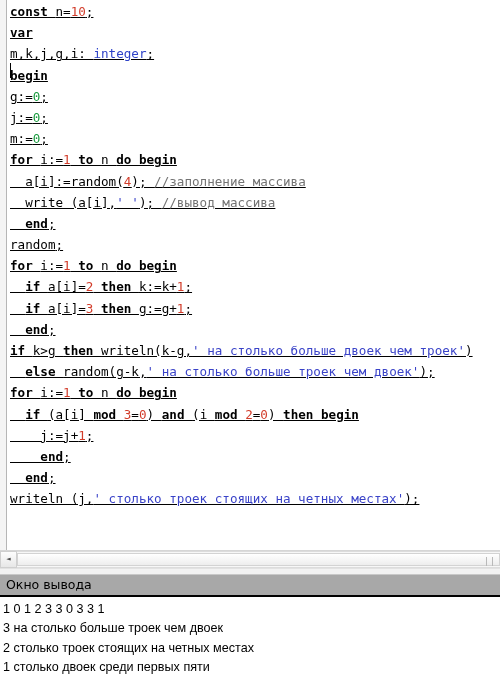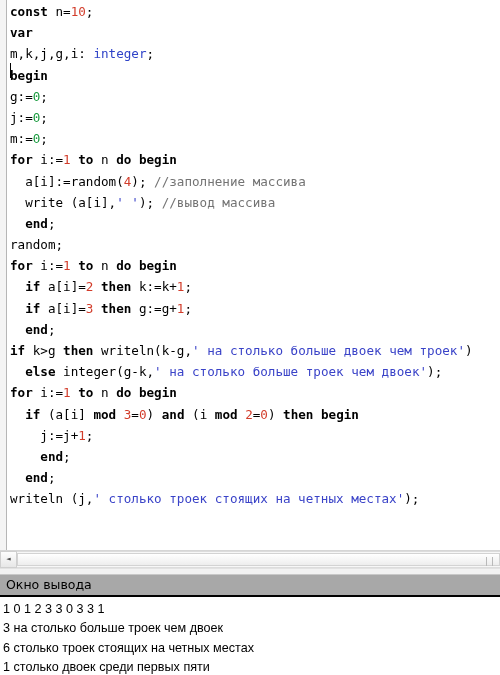--- a/index.html
+++ b/index.html
@@ -25,20 +25,21 @@
     background: #ffffff;
   }
 
   
   .editor-region {
     position: relative;
     height: 568px;
     display: flex;
     background: #ffffff;
     overflow: hidden;
+    text-decoration: underline;
   }
 
   .gutter {
     width: 6px;
     flex: 0 0 6px;
     background: #f4f4f4;
     border-right: 1px solid #b6b6b6;
     height: 100%;
   }
 
@@ -184,21 +185,21 @@
         <div class="code-line"><span class="tok-kw">for </span><span class="tok-id">i:=</span><span class="tok-num">1</span><span class="tok-kw"> to </span><span class="tok-id">n </span><span class="tok-kw">do begin</span></div>
         <div class="code-line"><span class="tok-id">  a[i]:=random(</span><span class="tok-num">4</span><span class="tok-op">); </span><span class="tok-cmt">//заполнение массива</span></div>
         <div class="code-line"><span class="tok-id">  write (a[i],</span><span class="tok-str">' '</span><span class="tok-op">); </span><span class="tok-cmt">//вывод массива</span></div>
         <div class="code-line"><span class="tok-kw">  end</span><span class="tok-op">;</span></div>
         <div class="code-line"><span class="tok-id">random</span><span class="tok-op">;</span></div>
         <div class="code-line"><span class="tok-kw">for </span><span class="tok-id">i:=</span><span class="tok-num">1</span><span class="tok-kw"> to </span><span class="tok-id">n </span><span class="tok-kw">do begin</span></div>
         <div class="code-line"><span class="tok-id">  </span><span class="tok-kw">if </span><span class="tok-id">a[i]=</span><span class="tok-num">2</span><span class="tok-kw"> then </span><span class="tok-id">k:=k+</span><span class="tok-num">1</span><span class="tok-op">;</span></div>
         <div class="code-line"><span class="tok-id">  </span><span class="tok-kw">if </span><span class="tok-id">a[i]=</span><span class="tok-num">3</span><span class="tok-kw"> then </span><span class="tok-id">g:=g+</span><span class="tok-num">1</span><span class="tok-op">;</span></div>
         <div class="code-line"><span class="tok-kw">  end</span><span class="tok-op">;</span></div>
         <div class="code-line"><span class="tok-kw">if </span><span class="tok-id">k&gt;g </span><span class="tok-kw">then </span><span class="tok-id">writeln(k-g,</span><span class="tok-str">' на столько больше двоек чем троек'</span><span class="tok-op">)</span></div>
-        <div class="code-line"><span class="tok-id">  </span><span class="tok-kw">else </span><span class="tok-id">integer(g-k,</span><span class="tok-str">' на столько больше троек чем двоек'</span><span class="tok-op">);</span></div>
+        <div class="code-line"><span class="tok-id">  </span><span class="tok-kw">else </span><span class="tok-id">random(g-k,</span><span class="tok-str">' на столько больше троек чем двоек'</span><span class="tok-op">);</span></div>
         <div class="code-line"><span class="tok-kw">for </span><span class="tok-id">i:=</span><span class="tok-num">1</span><span class="tok-kw"> to </span><span class="tok-id">n </span><span class="tok-kw">do begin</span></div>
         <div class="code-line"><span class="tok-id">  </span><span class="tok-kw">if </span><span class="tok-id">(a[i] </span><span class="tok-kw">mod </span><span class="tok-num">3</span><span class="tok-op">=</span><span class="tok-num">0</span><span class="tok-op">) </span><span class="tok-kw">and </span><span class="tok-id">(i </span><span class="tok-kw">mod </span><span class="tok-num">2</span><span class="tok-op">=</span><span class="tok-num">0</span><span class="tok-op">) </span><span class="tok-kw">then begin</span></div>
         <div class="code-line"><span class="tok-id">    j:=j+</span><span class="tok-num">1</span><span class="tok-op">;</span></div>
         <div class="code-line"><span class="tok-kw">    end</span><span class="tok-op">;</span></div>
         <div class="code-line"><span class="tok-kw">  end</span><span class="tok-op">;</span></div>
         <div class="code-line"><span class="tok-id">writeln (j,</span><span class="tok-str">' столько троек стоящих на четных местах'</span><span class="tok-op">);</span></div>
         <div class="caret" style="top: 62.6px; height: 15px;"></div>
       </div>
   </div>
 
@@ -212,17 +213,17 @@
   </div>
 
   <div class="split-bar"></div>
 
   <div class="output-header">
     <span>Окно вывода</span>
   </div>
   <div class="output-body" id="output-body">
       <div class="out-line">1 0 1 2 3 3 0 3 3 1</div>
       <div class="out-line">3 на столько больше троек чем двоек</div>
-      <div class="out-line">6 столько троек стоящих на четных местах</div>
+      <div class="out-line">2 столько троек стоящих на четных местах</div>
       <div class="out-line">1 столько двоек среди первых пяти</div>
     </div>
 
 </div>
 
 </body></html>

